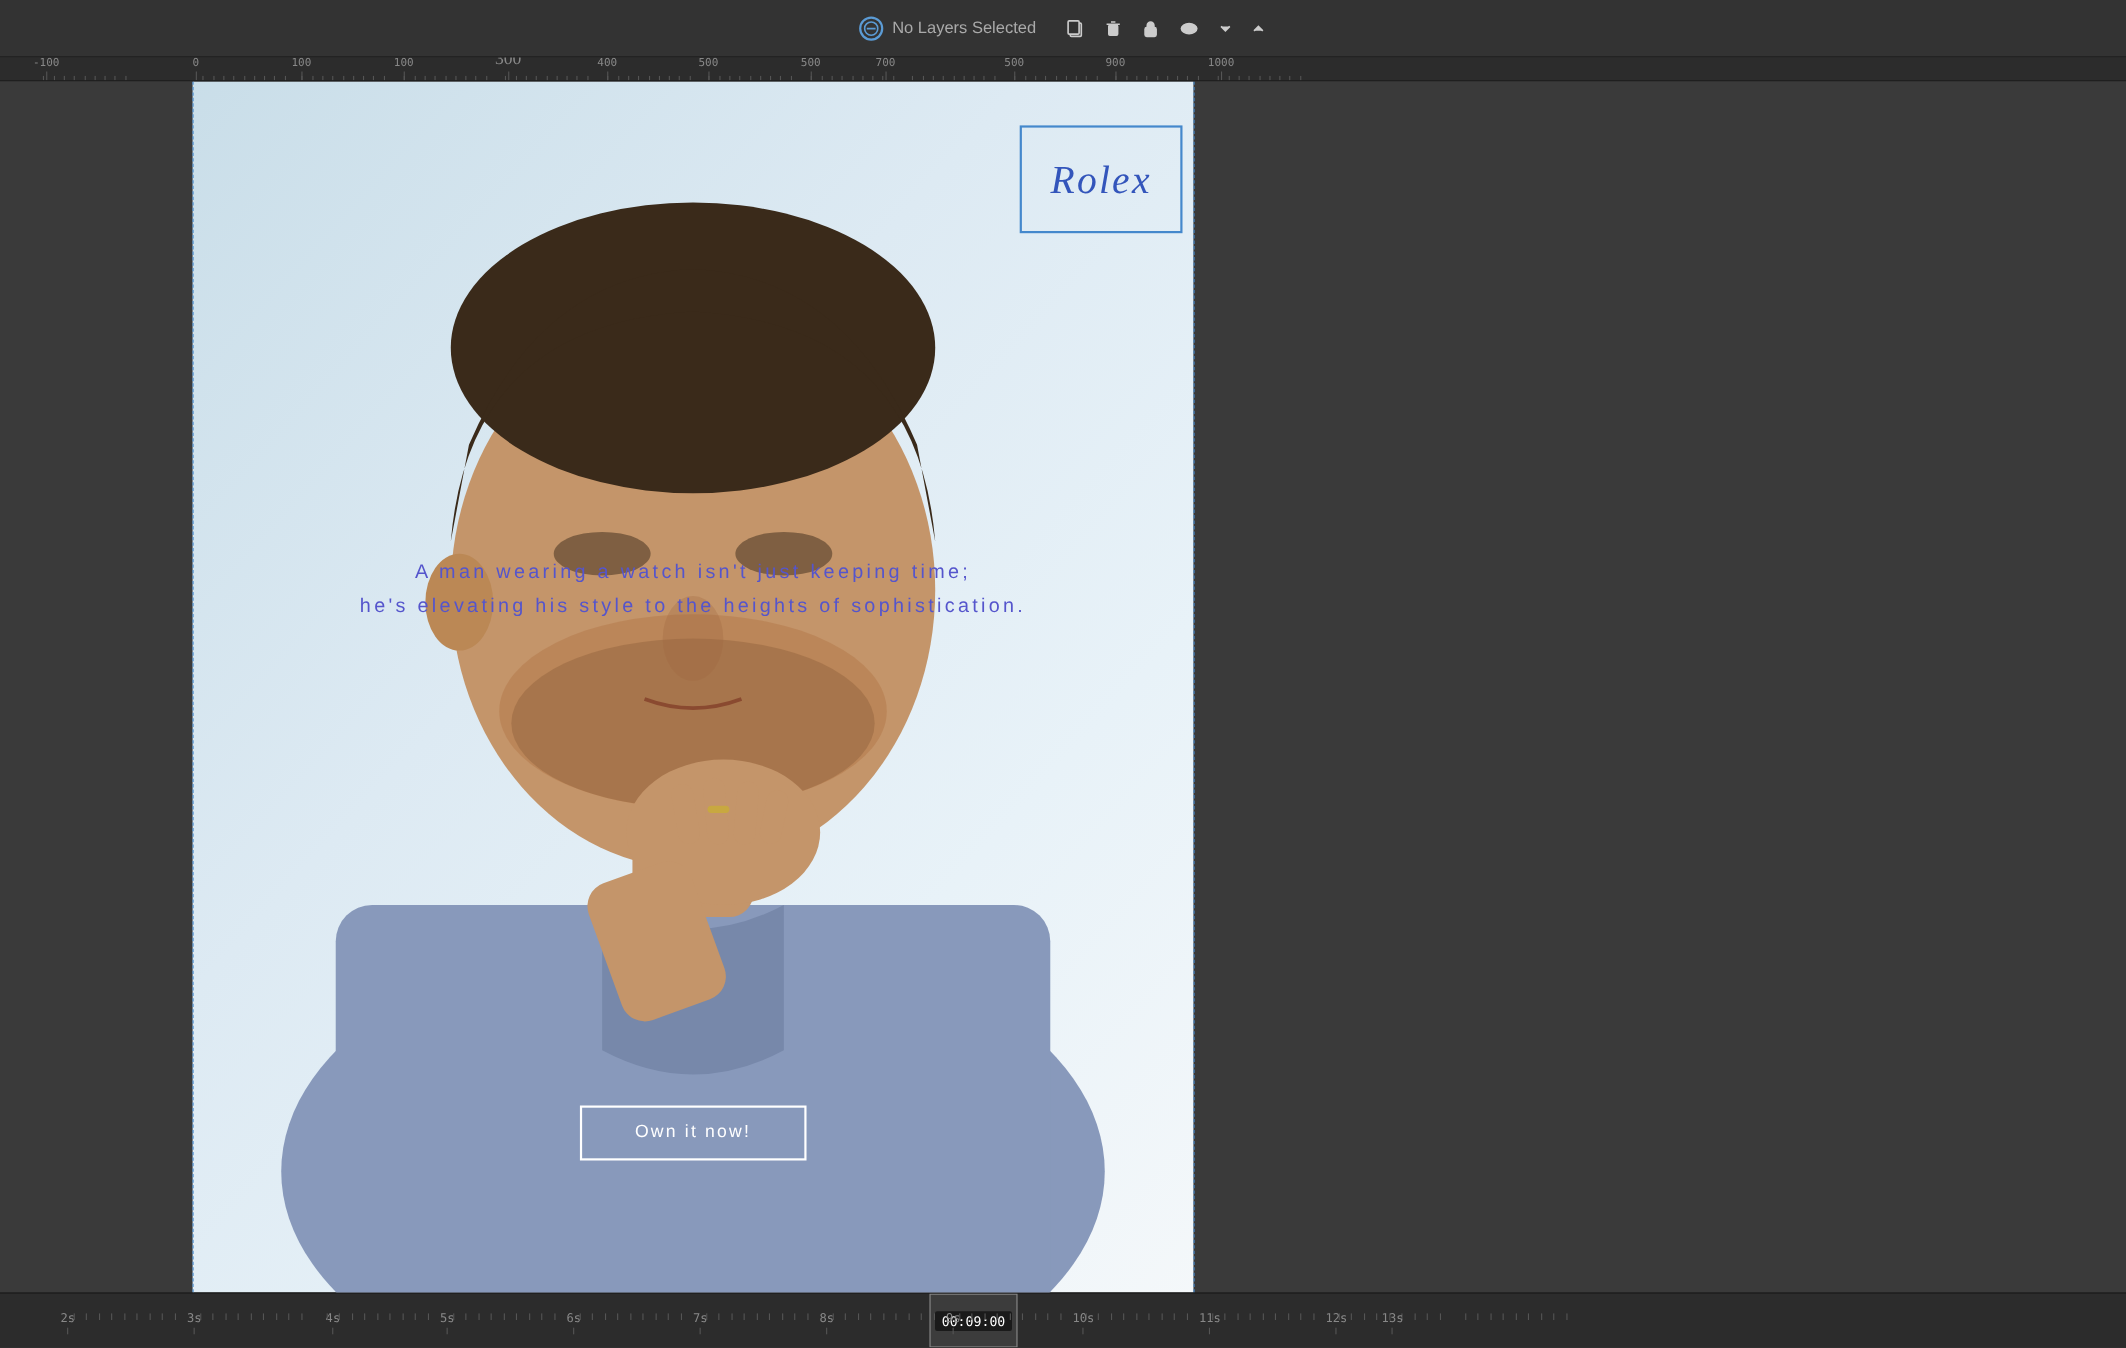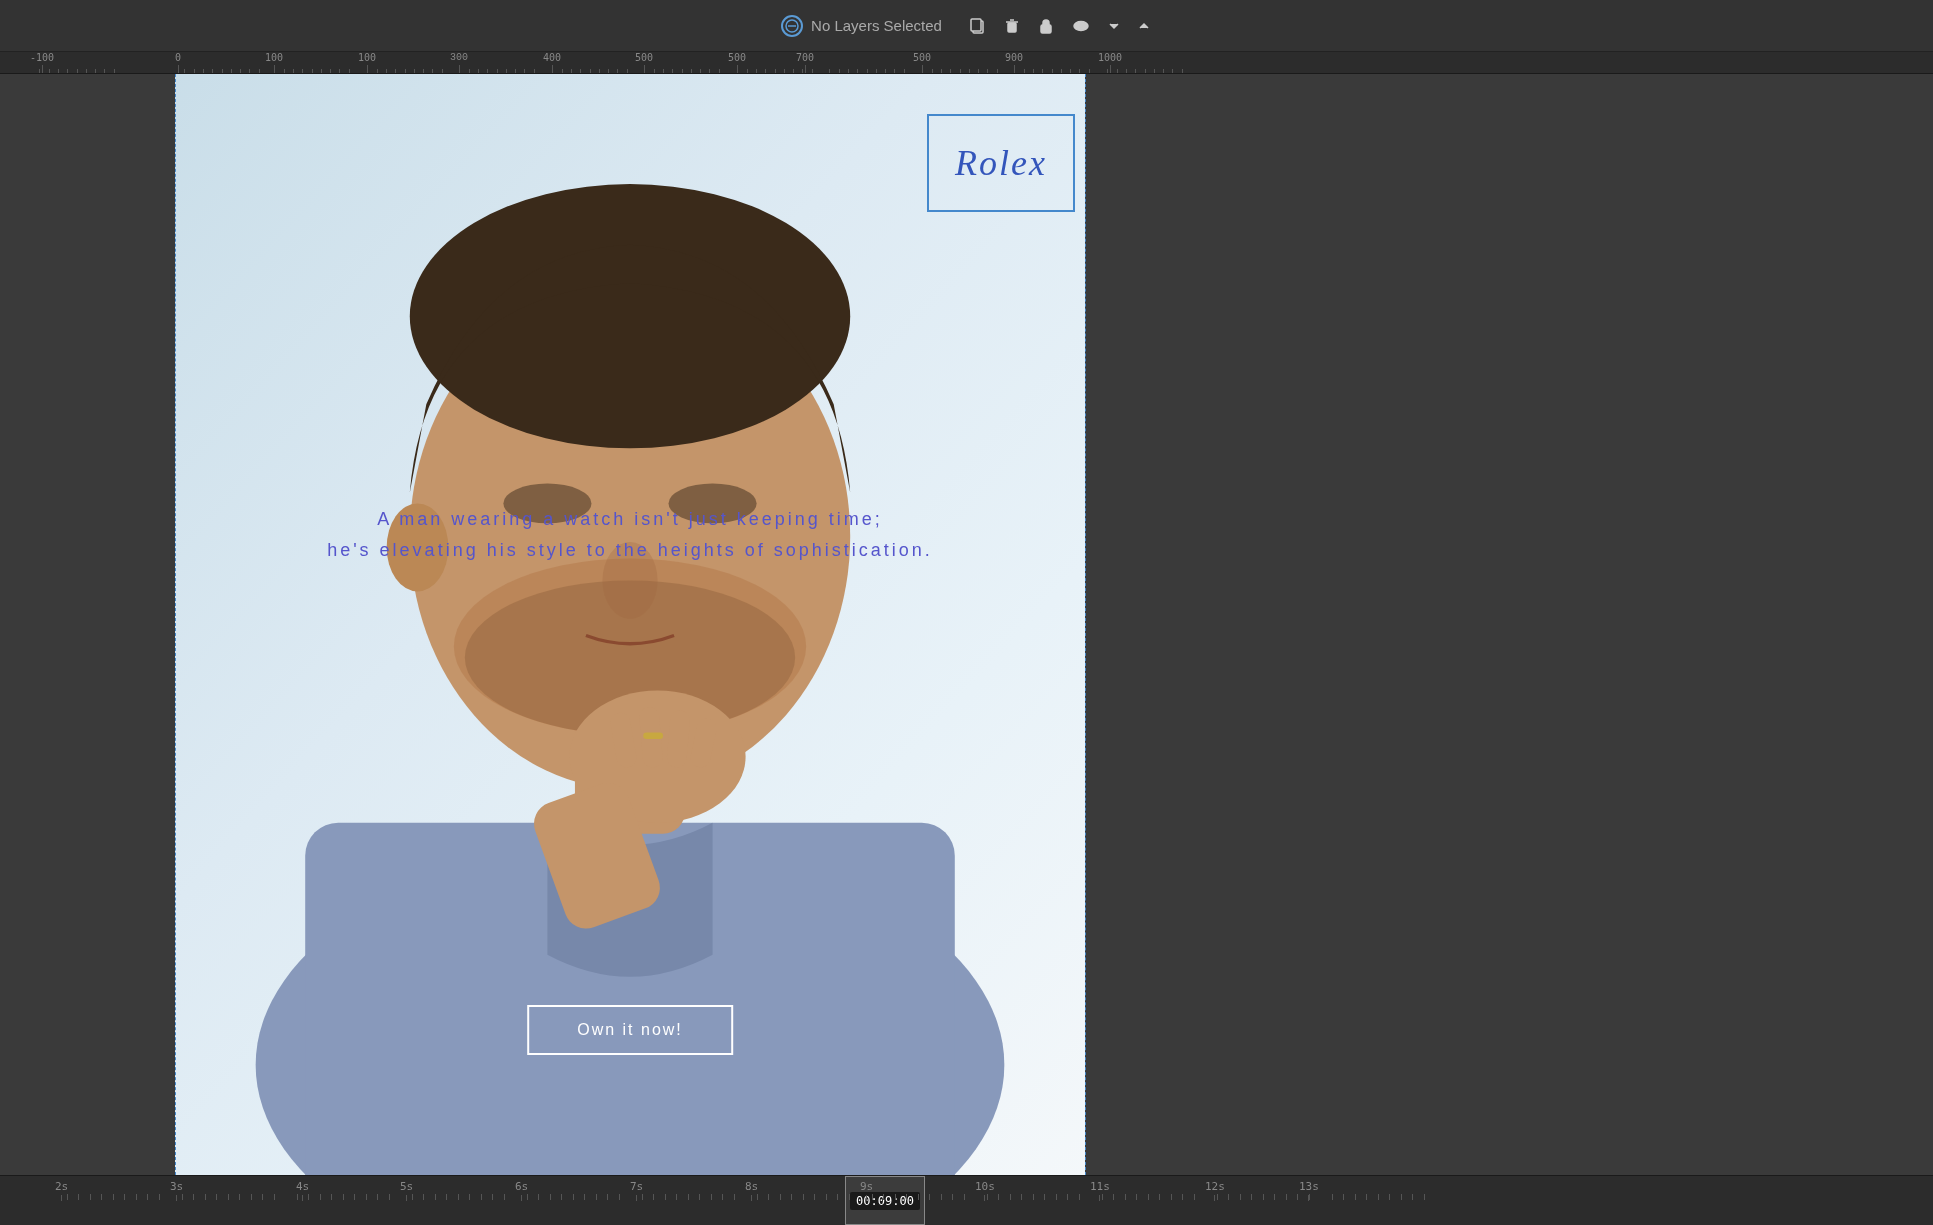--- a/index.html
+++ b/index.html
@@ -252,21 +252,21 @@
       flex-direction: column;
       align-items: center;
     }
     .timeline-tick .tl-line {
       width: 1px;
       background: #555;
       height: 6px;
       margin-top: 2px;
     }
     .timeline-label {
-      margin-top: 4px;
+      margin-top: 16px;
       text-align: right;
     }
 
     
     .timeline-playhead {
       position: absolute;
       top: 0;
       width: 80px;
       height: 100%;
       border: 1px solid #888;
@@ -486,21 +486,21 @@
       <div class="ruler-tick minor" style="left: 423.1px;">
         <div class="tick-line" style="margin-top:14px;"></div>
       </div>
       <div class="ruler-tick minor" style="left: 432.4px;">
         <div class="tick-line" style="margin-top:14px;"></div>
       </div>
       <div class="ruler-tick minor" style="left: 441.7px;">
         <div class="tick-line" style="margin-top:14px;"></div>
       </div>
       <div class="ruler-tick major" style="left: 450px;">
-        <span style="color:#888;font-size:10px;font-family:Liberation Mono, monospace;">300</span>
+        <span style="color:#888;font-size:16px;font-family:Liberation Serif, serif;">300</span>
         <div class="tick-line" style="margin-top:2px;"></div>
       </div>
       <div class="ruler-tick minor" style="left: 459.3px;">
         <div class="tick-line" style="margin-top:14px;"></div>
       </div>
       <div class="ruler-tick minor" style="left: 468.6px;">
         <div class="tick-line" style="margin-top:14px;"></div>
       </div>
       <div class="ruler-tick minor" style="left: 477.9px;">
         <div class="tick-line" style="margin-top:14px;"></div>
@@ -1158,21 +1158,21 @@
       </div>
       <div class="timeline-tick" style="left: 1285.5px;">
         <div class="tl-line" style="margin-top:18px;"></div>
       </div>
       <div class="timeline-tick" style="left: 1297px;">
         <div class="tl-line" style="margin-top:18px;"></div>
       </div>
       <div class="timeline-tick" style="left: 1308.5px;">
         <div class="tl-line" style="margin-top:18px;"></div>
       </div>
-      <div class="timeline-tick" style="left: 1299px;">
+      <div class="timeline-tick" style="left: 1256px;">
         <span class="timeline-label" style="color:#888;font-size:11px;font-family:monospace;">13s</span>
         <div class="tl-line"></div>
       </div>
       <div class="timeline-tick" style="left: 1331.5px;">
         <div class="tl-line" style="margin-top:18px;"></div>
       </div>
       <div class="timeline-tick" style="left: 1343px;">
         <div class="tl-line" style="margin-top:18px;"></div>
       </div>
       <div class="timeline-tick" style="left: 1354.5px;">

